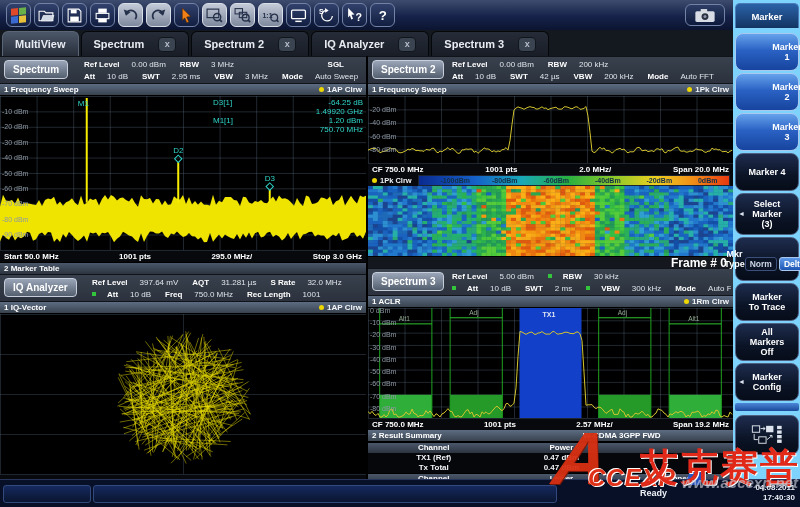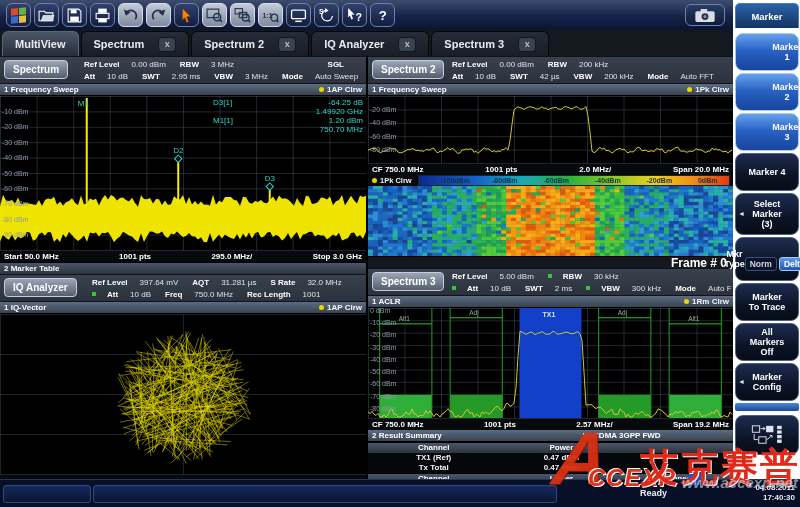--- a/index.html
+++ b/index.html
@@ -79,21 +79,21 @@
         font-weight:bold;display:flex;align-items:center;justify-content:flex-end;padding:0 6px;}
   
   .sumtitle{height:11px;background:linear-gradient(#5d6c82,#39434f);display:flex;align-items:center;
         color:#fff;font-size:8px;font-weight:bold;border-bottom:1px solid #000;}
   .sumtitle .st-l{padding-left:4px;width:38%;}
   .sumtitle .st-c{flex:1;text-align:center;}
   .srh,.srd{display:grid;grid-template-columns:36% 34% 30%;text-align:center;font-size:8px;line-height:8px;}
   .srh{background:linear-gradient(#4a576b,#2c343f);color:#fff;font-weight:bold;padding:1px 0;border-top:1px solid #000;}
   .srd{color:#f2f4f7;font-weight:bold;padding:1px 0;background:#05070b;}
   
-  .sidebar{position:absolute;right:0;top:0;width:67px;height:480px;background:#ffffff;z-index:5;}
+  .sidebar{position:absolute;right:0;top:0;width:67px;height:480px;background:#7dd3fc;z-index:5;}
   .shead{position:absolute;left:2px;right:1px;top:3px;height:24px;border-radius:5px 5px 0 0;
          background:linear-gradient(#2b62a8,#123462);border:1px solid #4a7ab8;border-bottom:none;
          color:#fff;font-size:9.5px;font-weight:bold;display:flex;align-items:center;justify-content:center;}
   .sbtn{position:absolute;left:2px;right:1px;border-radius:8px;color:#fff;font-size:9px;font-weight:bold;
         display:flex;align-items:center;justify-content:center;text-align:center;white-space:pre-line;
         line-height:10px;cursor:pointer;}
   .sbtn.on{background:linear-gradient(#66a2ec,#2a62c4 45%,#17449e);border:1px solid #a8c8f0;padding-left:40px;}
   .sbtn.off{background:linear-gradient(#1e2c4e,#0b1426 60%,#060c18);border:1px solid #4e5f82;}
   .sarrow{position:absolute;left:2px;top:50%;transform:translateY(-50%);font-size:7px;color:#dfe6f2;}
   .mtog{display:flex;gap:2px;margin-top:2px;}

